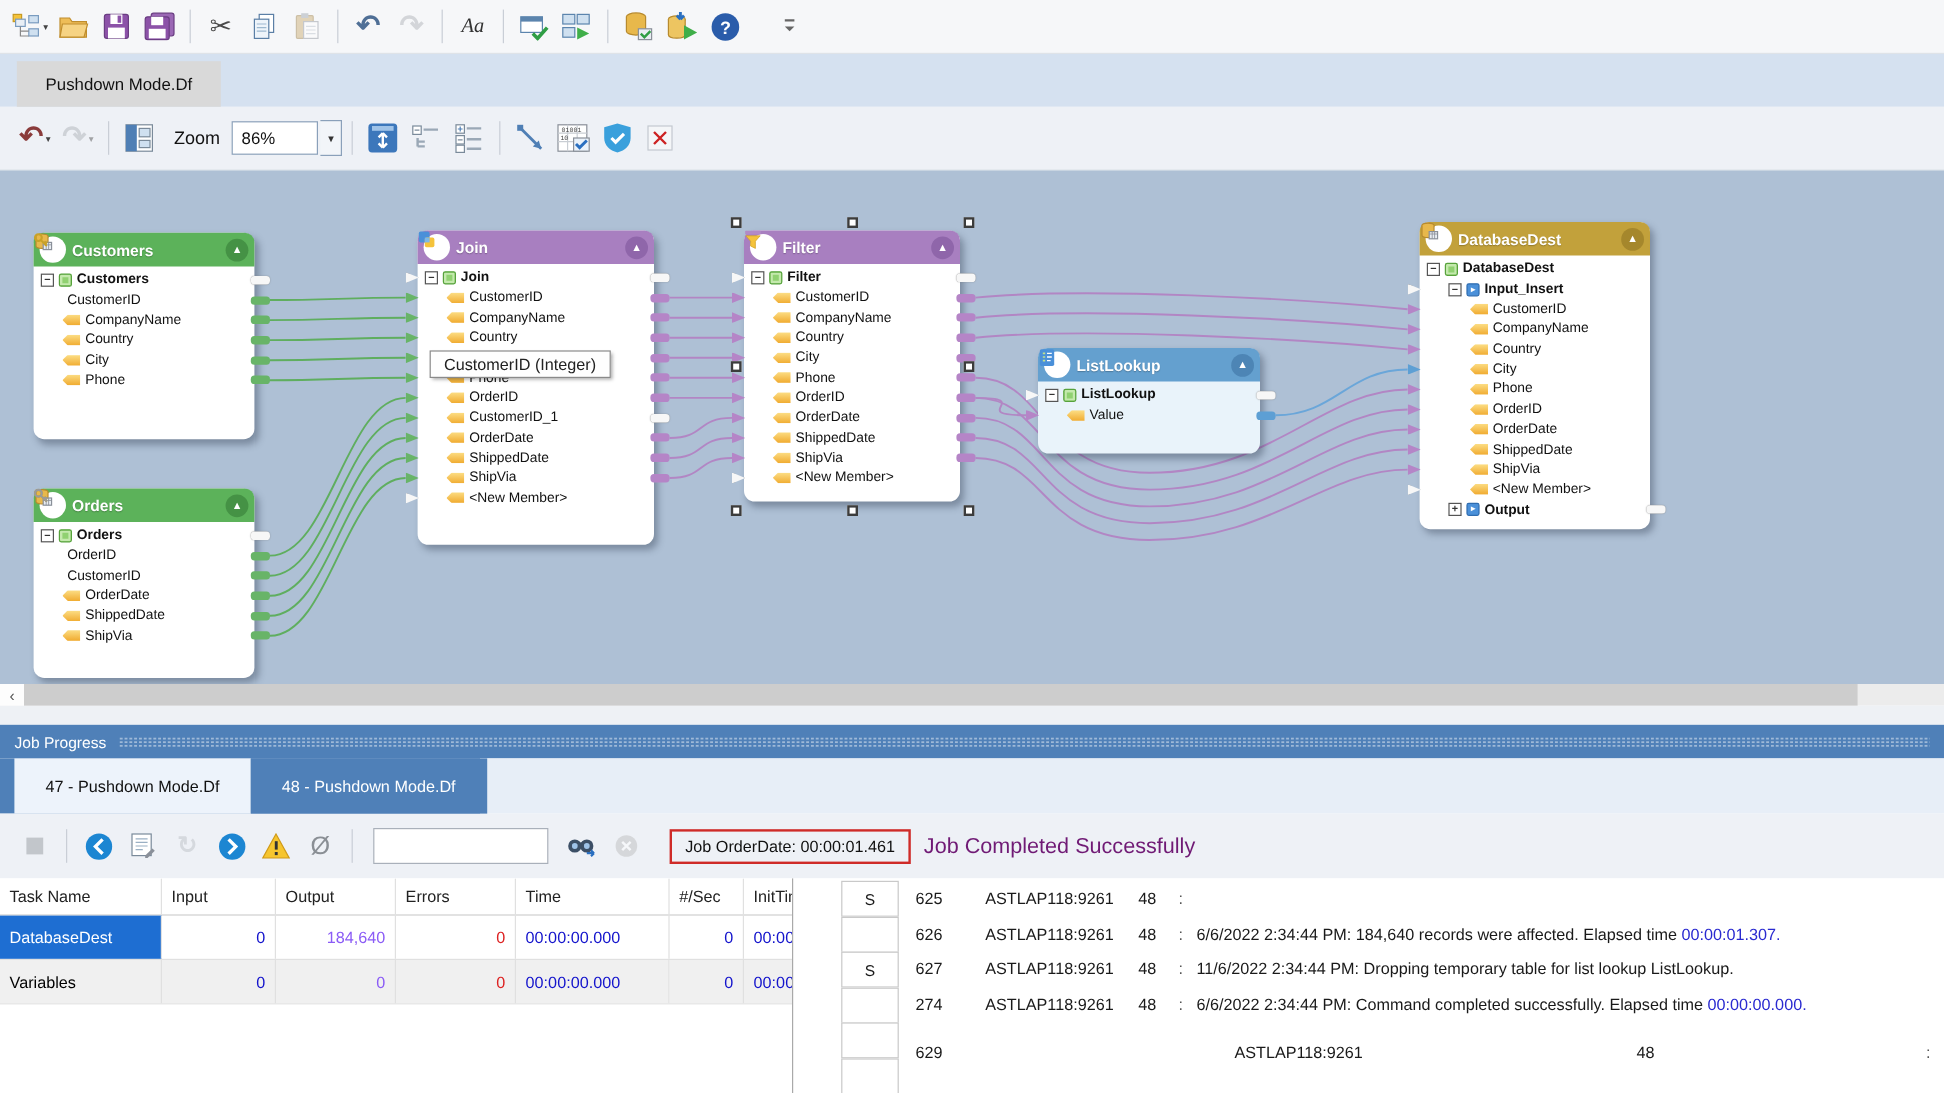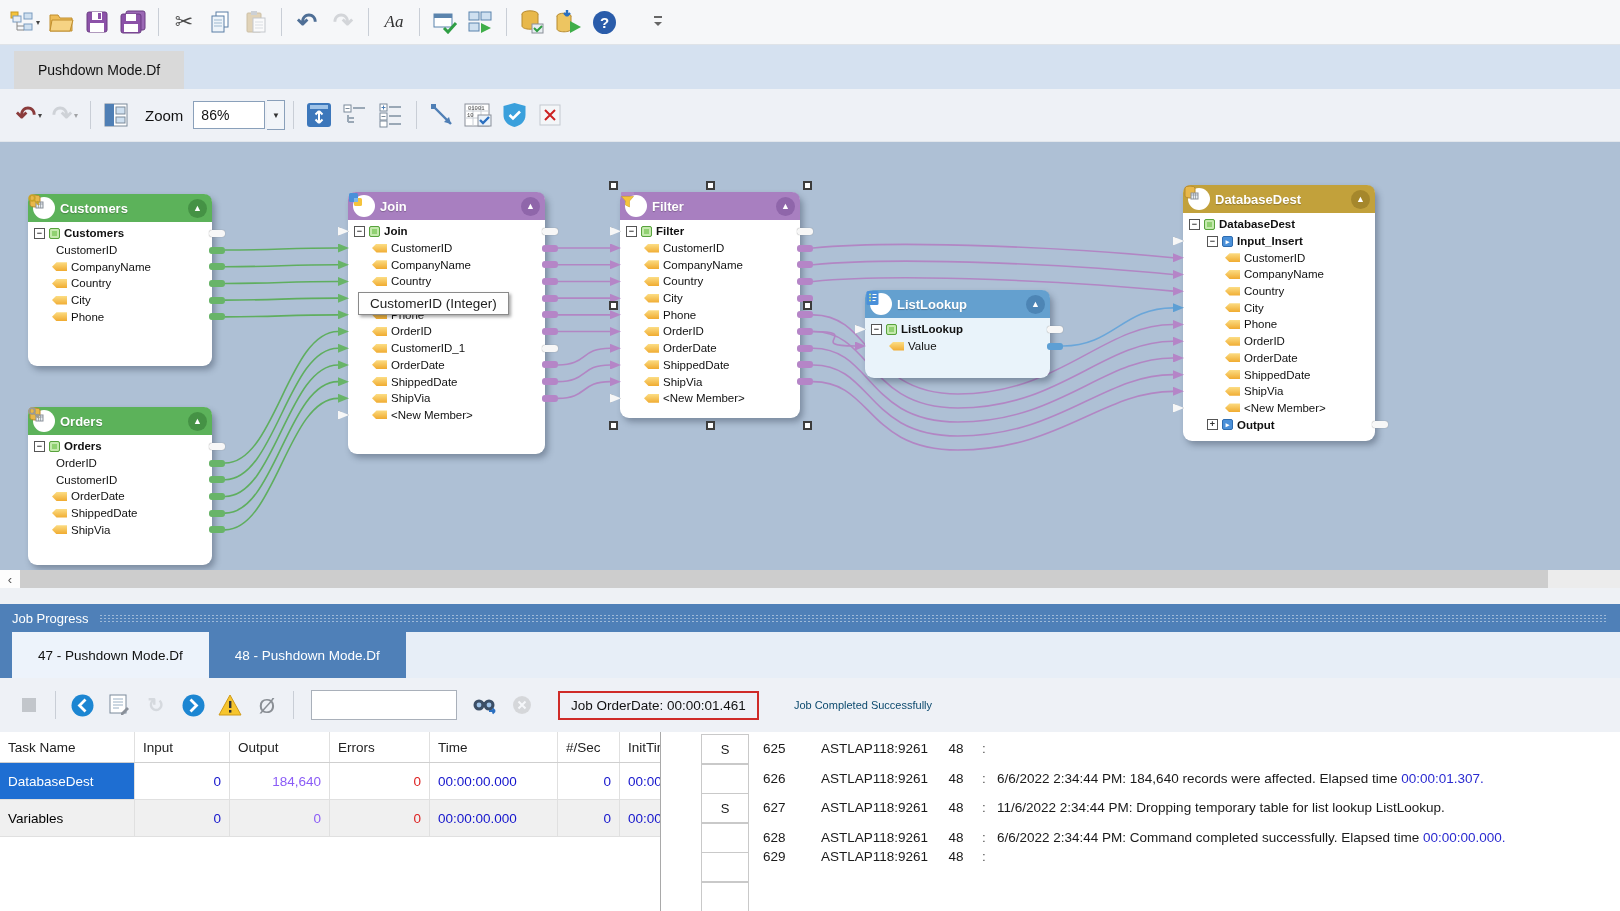--- a/index.html
+++ b/index.html
@@ -50,21 +50,21 @@
   .jp-head{height:28px;background:#4f80b8;display:flex;align-items:center;padding:0 12px;gap:10px}
   .jp-title{color:#fff;font-size:13px;white-space:nowrap}
   .jp-dots{flex:1;height:9px;background-image:radial-gradient(rgba(255,255,255,.45) 1px,transparent 1.3px);background-size:4px 3px}
   .jp-tabs{height:46px;background:linear-gradient(90deg,#4f80b8 0 400px,#e7eef7 400px);display:flex;align-items:stretch}
   .jtab{display:flex;align-items:center;padding:0 26px;font-size:13.5px;white-space:nowrap}
   .jtab.inactive{background:#edf3fb;color:#111;margin-left:12px}
   .jtab.active{background:#4f80b8;color:#fff}
   .jp-toolbar{height:54px;background:#eef1f6;display:flex;align-items:center;padding:0 12px;gap:3px}
   .jinput{width:140px;height:26px;background:#fff;border:1px solid #a9b0ba;margin:0 8px;font-family:"Liberation Sans",sans-serif}
   .duration{border:2px solid #cf2b28;padding:5px 11px;font-size:13.5px;color:#111;margin-left:16px;white-space:nowrap}
-  .status{font-size:11px;color:#0c4a6e;margin-left:32px;white-space:nowrap}
+  .status{font-size:18px;color:#701a75;margin-left:8px;white-space:nowrap}
   
   .bottom{display:flex;height:183px;position:relative;background:#fff}
   .ttable{width:660px;border-right:1px solid #a9a9a9;overflow:hidden;flex:none;font-size:13.5px}
   .trow{display:flex;height:36px;border-bottom:1px solid #e0e0e0}
   .trow.hd{height:30px;border-bottom:1px solid #cfcfcf}
   .tcell{border-right:1px solid #e0e0e0;padding:0 8px;display:flex;align-items:center;box-sizing:border-box;flex:none;overflow:hidden;white-space:nowrap}
   .tcell.r{justify-content:flex-end}
   .tcell.hd{color:#222}
   .v-in,.v-sec,.v-time,.v-init{color:#1414cc}
   .v-out{color:#8b5cf6}.v-err{color:#dd2222}
@@ -907,26 +907,26 @@
         <span class="lmsg"><span>6/6/2022 2:34:44 PM: 184,640 records were affected. Elapsed time </span><span class="ltime">00:00:01.307.</span></span>
       </div>
       <div class="lrow" style="top: 61.2px;">
         <span class="lnum">627</span>
         <span class="lhost">ASTLAP118:9261</span>
         <span class="ljob">48</span>
         <span class="lsep">:</span>
         <span class="lmsg"><span>11/6/2022 2:34:44 PM: Dropping temporary table for list lookup ListLookup.</span><span class="ltime"></span></span>
       </div>
       <div class="lrow" style="top: 90.8px;">
-        <span class="lnum">628</span>
+        <span class="lnum">274</span>
         <span class="lhost">ASTLAP118:9261</span>
         <span class="ljob">48</span>
         <span class="lsep">:</span>
         <span class="lmsg"><span>6/6/2022 2:34:44 PM: Command completed successfully. Elapsed time </span><span class="ltime">00:00:00.000.</span></span>
       </div>
-      <div class="lrow" style="top: 110px;">
+      <div class="lrow" style="top: 131px; justify-content: space-between;">
         <span class="lnum">629</span>
         <span class="lhost">ASTLAP118:9261</span>
         <span class="ljob">48</span>
         <span class="lsep">:</span>
       </div>
     </div>
 </div>
 
 </body></html>

